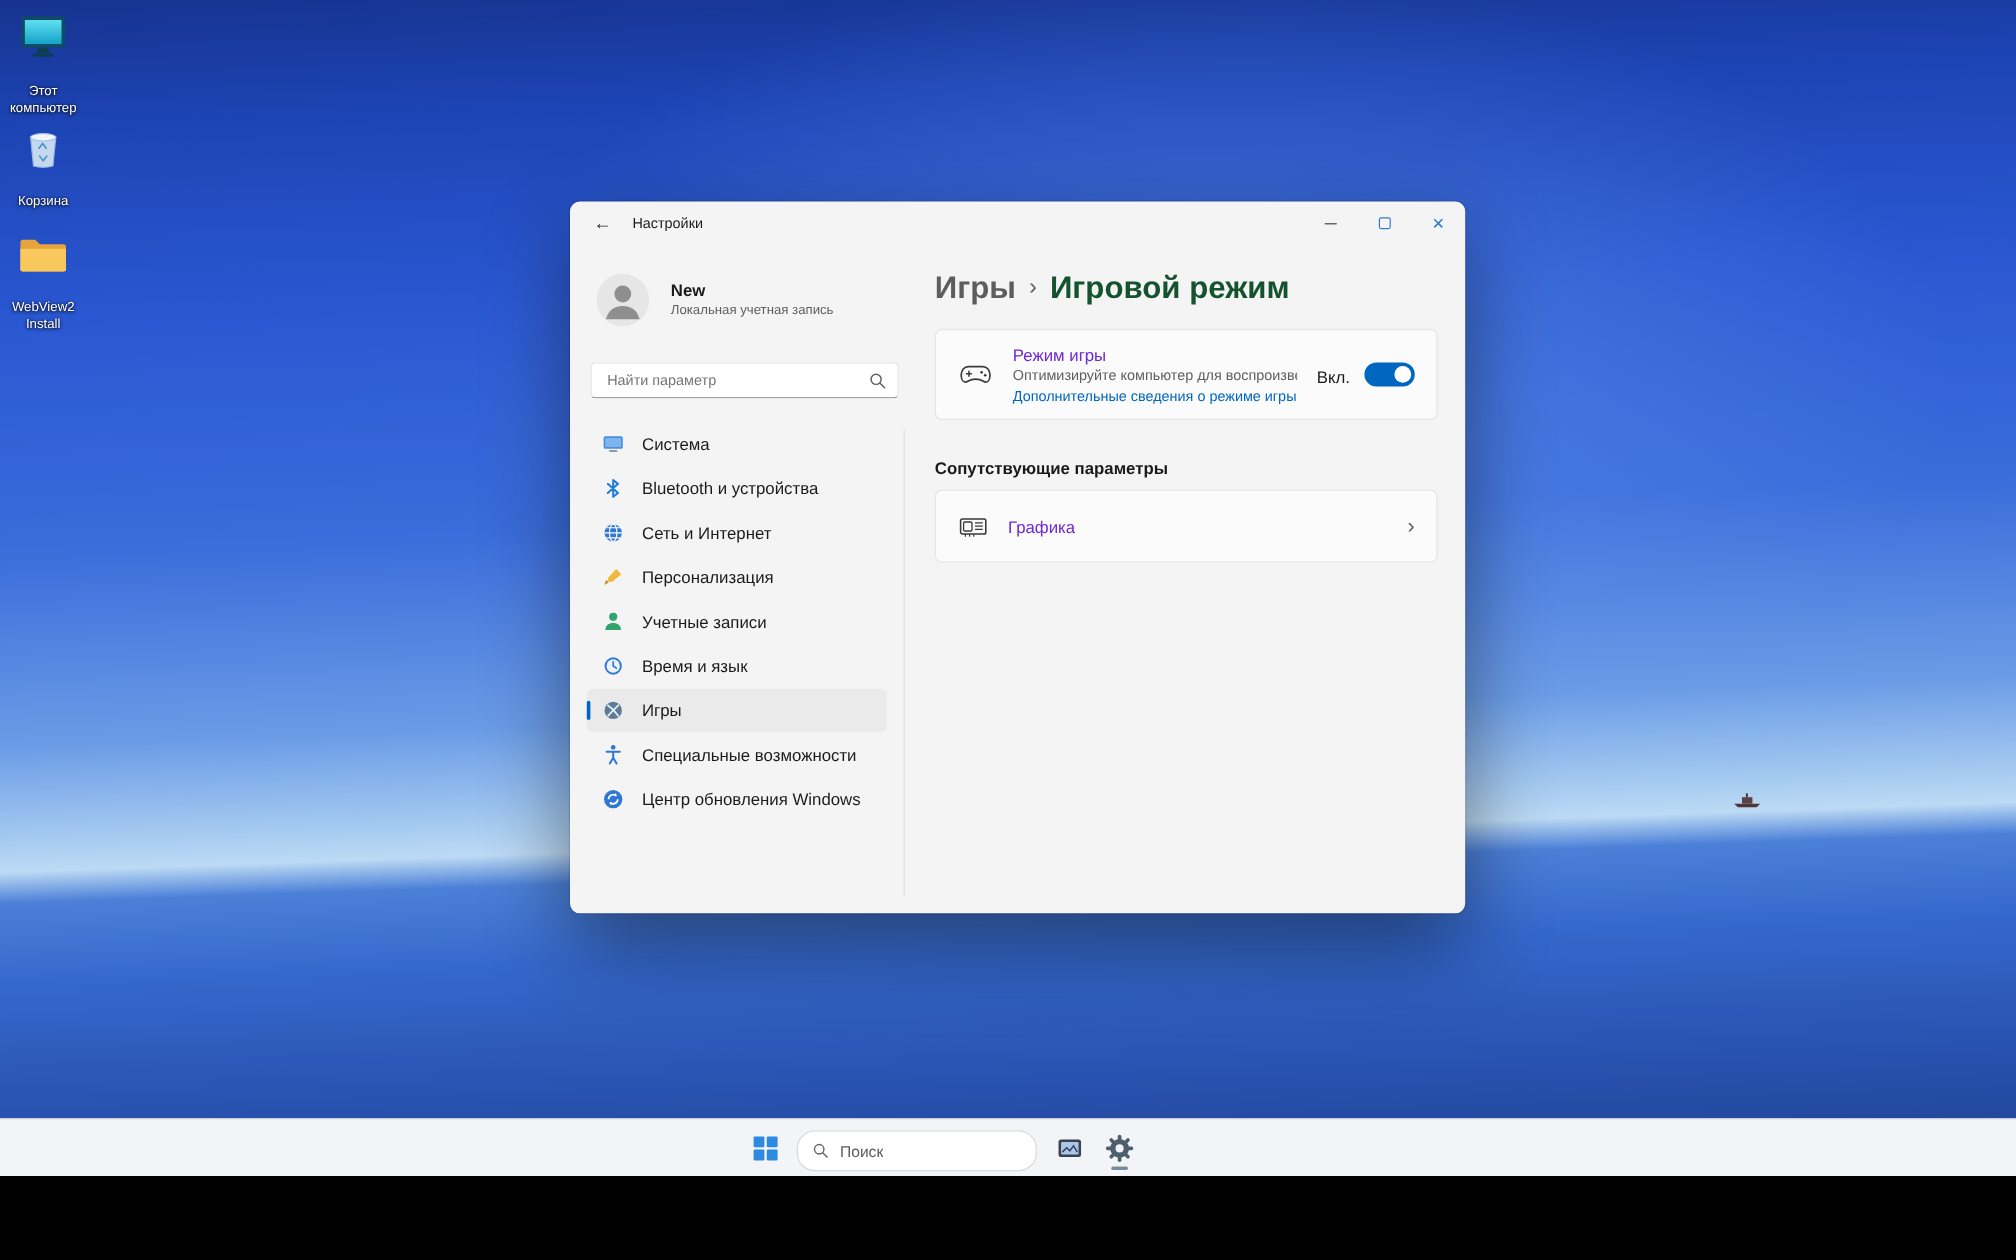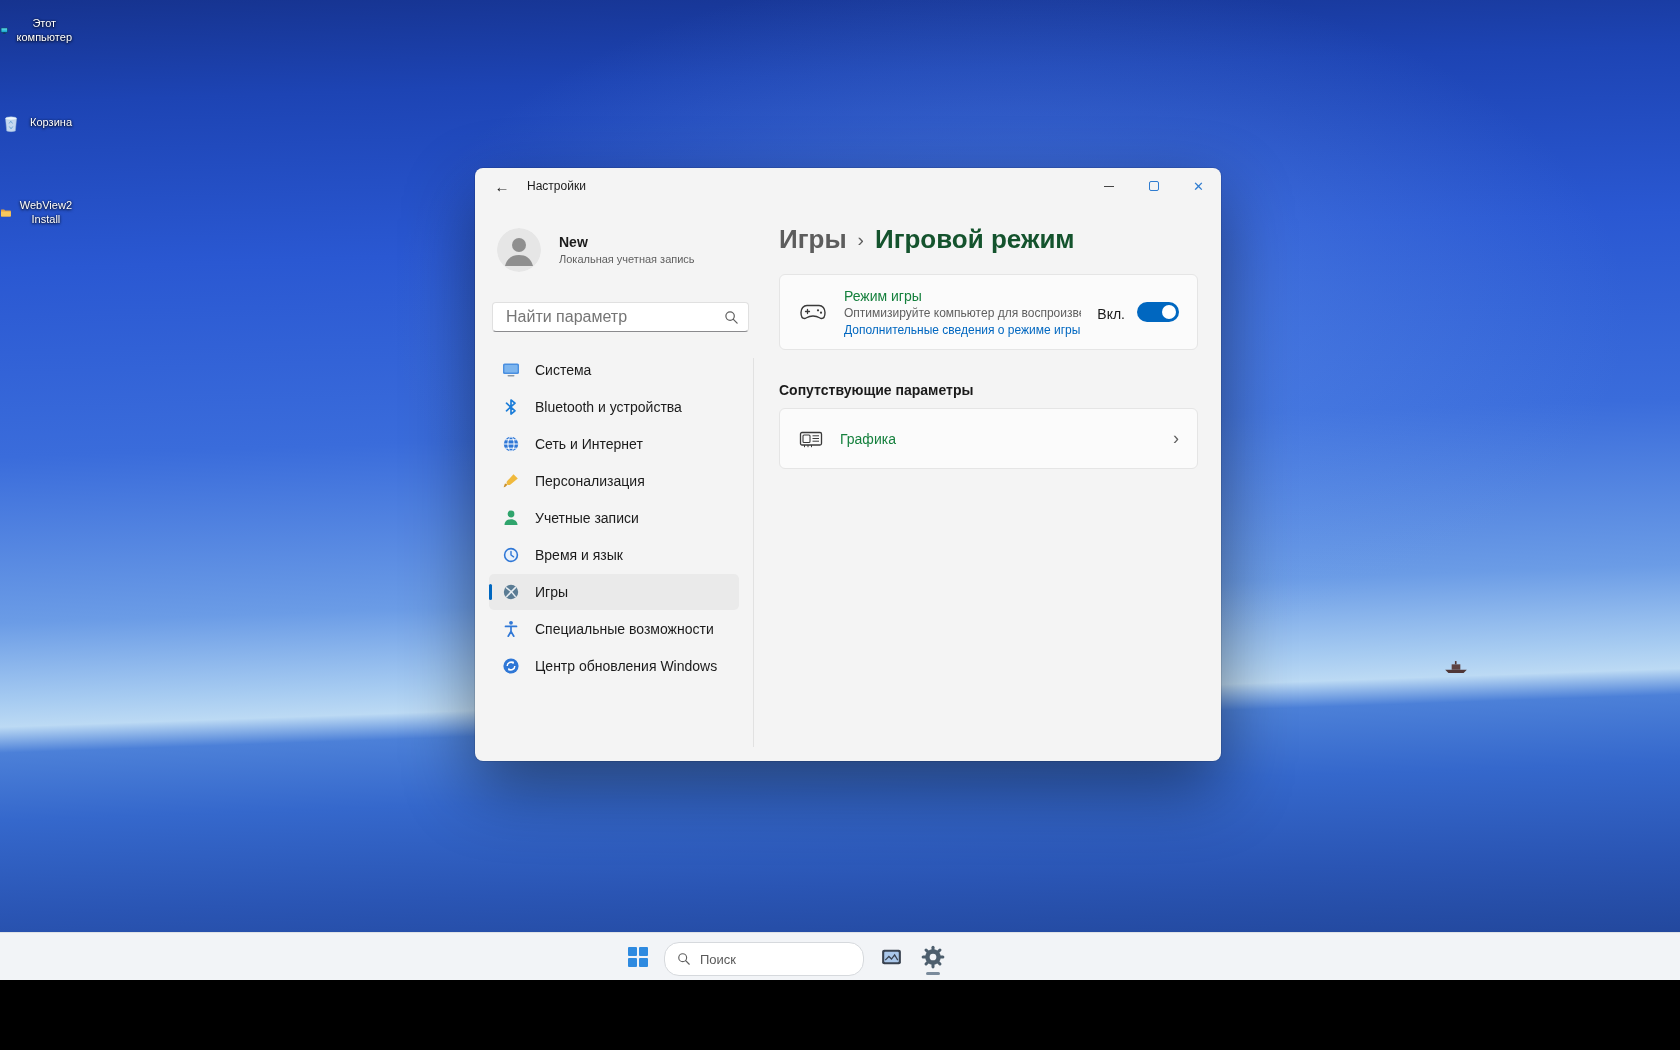--- a/index.html
+++ b/index.html
@@ -12,21 +12,21 @@
   
   .desktop {
     position:absolute; left:0; top:0; width:1680px; height:980px;
     background:
       radial-gradient(1000px 560px at 60% 32%, rgba(110,160,240,.45), rgba(0,0,0,0) 62%),
       linear-gradient(178deg,
         #16338f 0%, #1d44b4 10%, #2a58d2 26%, #3a6cdb 44%,
         #6b9ce6 60%, #a6cbf1 67.5%, #bcdaf4 70%,
         #4c80d8 72.5%, #3568cc 79%, #2a55b4 88%, #1e4090 100%);
   }
-  .desktop-icon { position:absolute; width:72px; display:flex; flex-direction:row; align-items:center; gap:8px; }
+  .desktop-icon { position:absolute; width:72px; display:flex; flex-direction:column; align-items:center; gap:18px; }
   .desktop-icon .lbl {
     font-size:11px; color:#fff; text-align:center; line-height:1.25;
     text-shadow:0 1px 3px rgba(0,0,0,.9), 0 0 2px rgba(0,0,0,.6);
   }
   .ship { position:absolute; left:1443px; top:660px; }
 
   
   .window {
     position:absolute; left:475px; top:168px; width:746px; height:593px;
     background:#f4f4f4; border-radius:8px; overflow:hidden;
@@ -43,21 +43,21 @@
   .close-glyph { color:#2f7cd0; font-size:13px; line-height:1; }
 
   .avatar { position:absolute; left:22px; top:60px; width:44px; height:44px; border-radius:50%; overflow:hidden; }
   .user-block { position:absolute; left:84px; top:66px; }
   .user-name { font-size:14px; font-weight:700; }
   .user-sub { font-size:11px; color:#5f5f5f; margin-top:3px; }
 
   .side-search { position:absolute; left:17px; top:134px; width:257px; height:30px;
     background:#fff; border:1px solid #e0e0e0; border-bottom:1px solid #8a8a8d;
     border-radius:4px; display:flex; align-items:center; padding:0 9px 0 11px; }
-  .side-search input { flex:1; border:none; outline:none; background:transparent; font-size:16px;
+  .side-search input { flex:1; border:none; outline:none; background:transparent; font-size:12px;
     font-family:inherit; color:#b91c1c; }
   .side-search input::placeholder { color:#757575; }
 
   .nav { position:absolute; left:0; top:184px; width:278px; }
   .nav-item { display:flex; align-items:center; height:36px; margin:0 14px 1px 14px;
     padding-left:12px; gap:14px; border-radius:5px; font-size:14px; position:relative; }
   .nav-item.selected { background:#eaeaea; }
   .sel-bar { position:absolute; left:0; top:10px; width:3px; height:16px; border-radius:2px; background:#0067c0; }
   .nav-ico { width:20px; height:20px; flex:0 0 20px; }
   .nav-label { white-space:nowrap; }
@@ -69,21 +69,21 @@
     font-size:26px; font-weight:600; }
   .bc-parent { color:#5d5d5d; }
   .bc-chev { color:#5d5d5d; font-size:19px; font-weight:400; padding:0 1px; }
   .bc-current { color:#14532d; }
 
   .card { position:absolute; left:0; right:0; background:#fbfbfb; border:1px solid #e5e5e5;
     border-radius:6px; display:flex; align-items:center; padding:0 18px; gap:16px; }
   .card.game { top:70px; height:76px; }
   .card.graphics { top:204px; height:61px; }
   .card-col { display:flex; flex-direction:column; gap:2px; flex:1; min-width:0; }
-  .card-title { font-size:14px; color:#15803d; }
+  .card-title { font-size:14px; color:#6d28d9; }
   .card-desc { font-size:12px; color:#5f5f5f; white-space:nowrap; overflow:hidden; }
   .card-link { font-size:12px; color:#0067c0; margin-top:1px; cursor:pointer; }
   .toggle-wrap { display:flex; align-items:flex-end; gap:12px; }
   .toggle-label { font-size:14px; }
   .switch { width:42px; height:20px; border-radius:10px; background:#0067c0; position:relative; }
   .knob { position:absolute; right:3px; top:3px; width:14px; height:14px; border-radius:50%; background:#fff; }
   .chev { font-size:18px; color:#5f5f5f; }
   .related-header { position:absolute; top:178px; font-size:14px; font-weight:600; color:#1a1a1a; }
 
   

